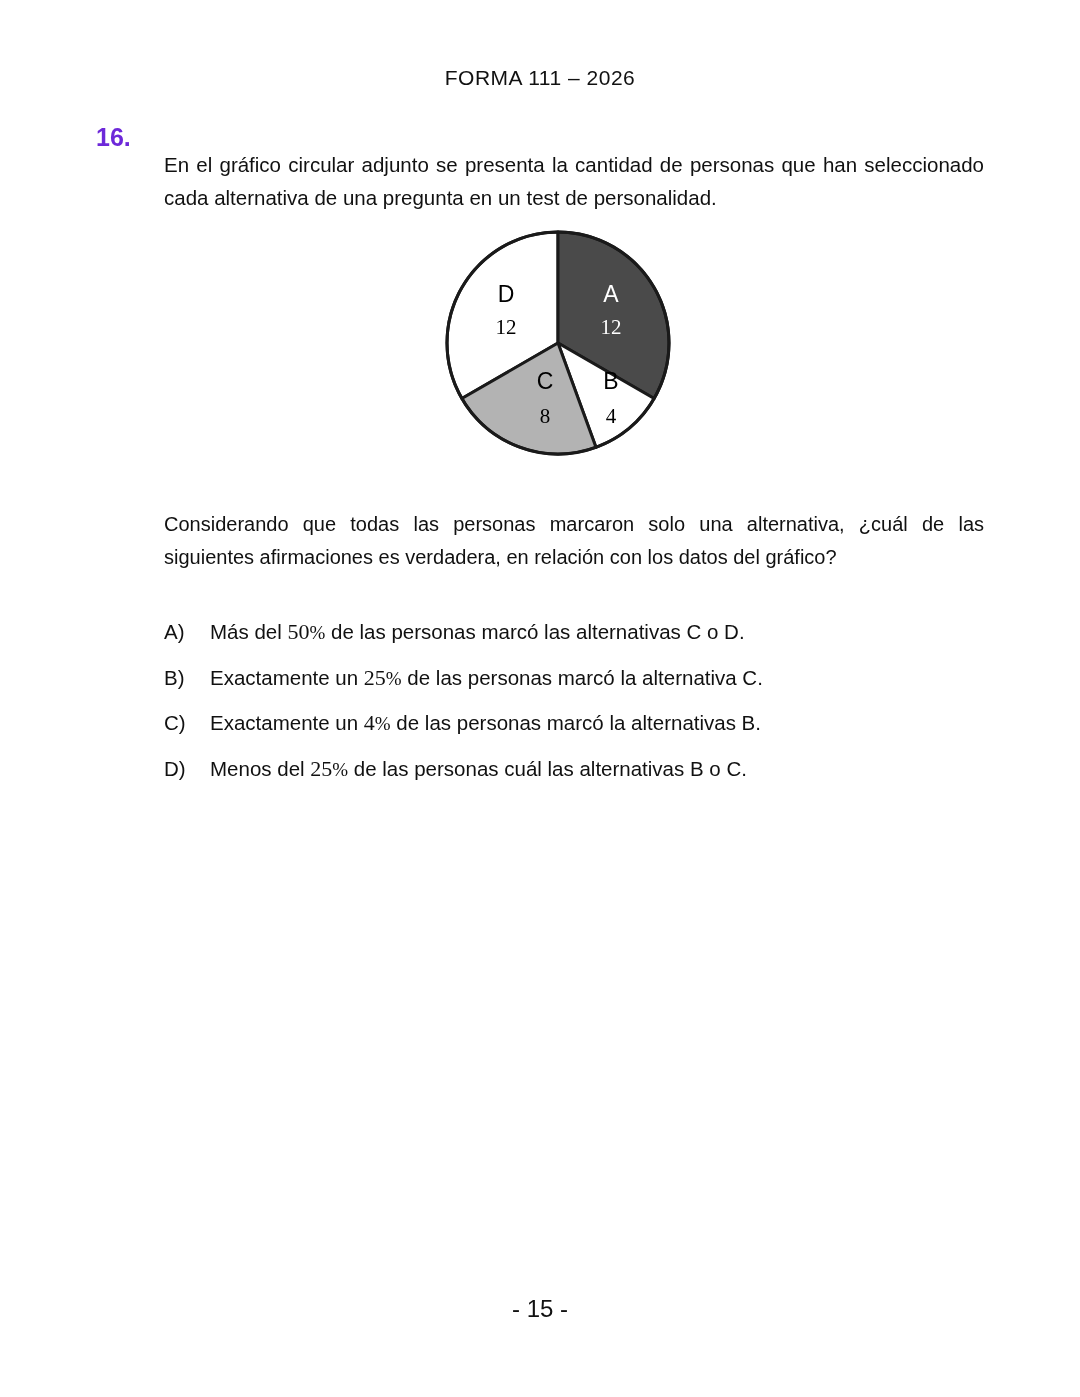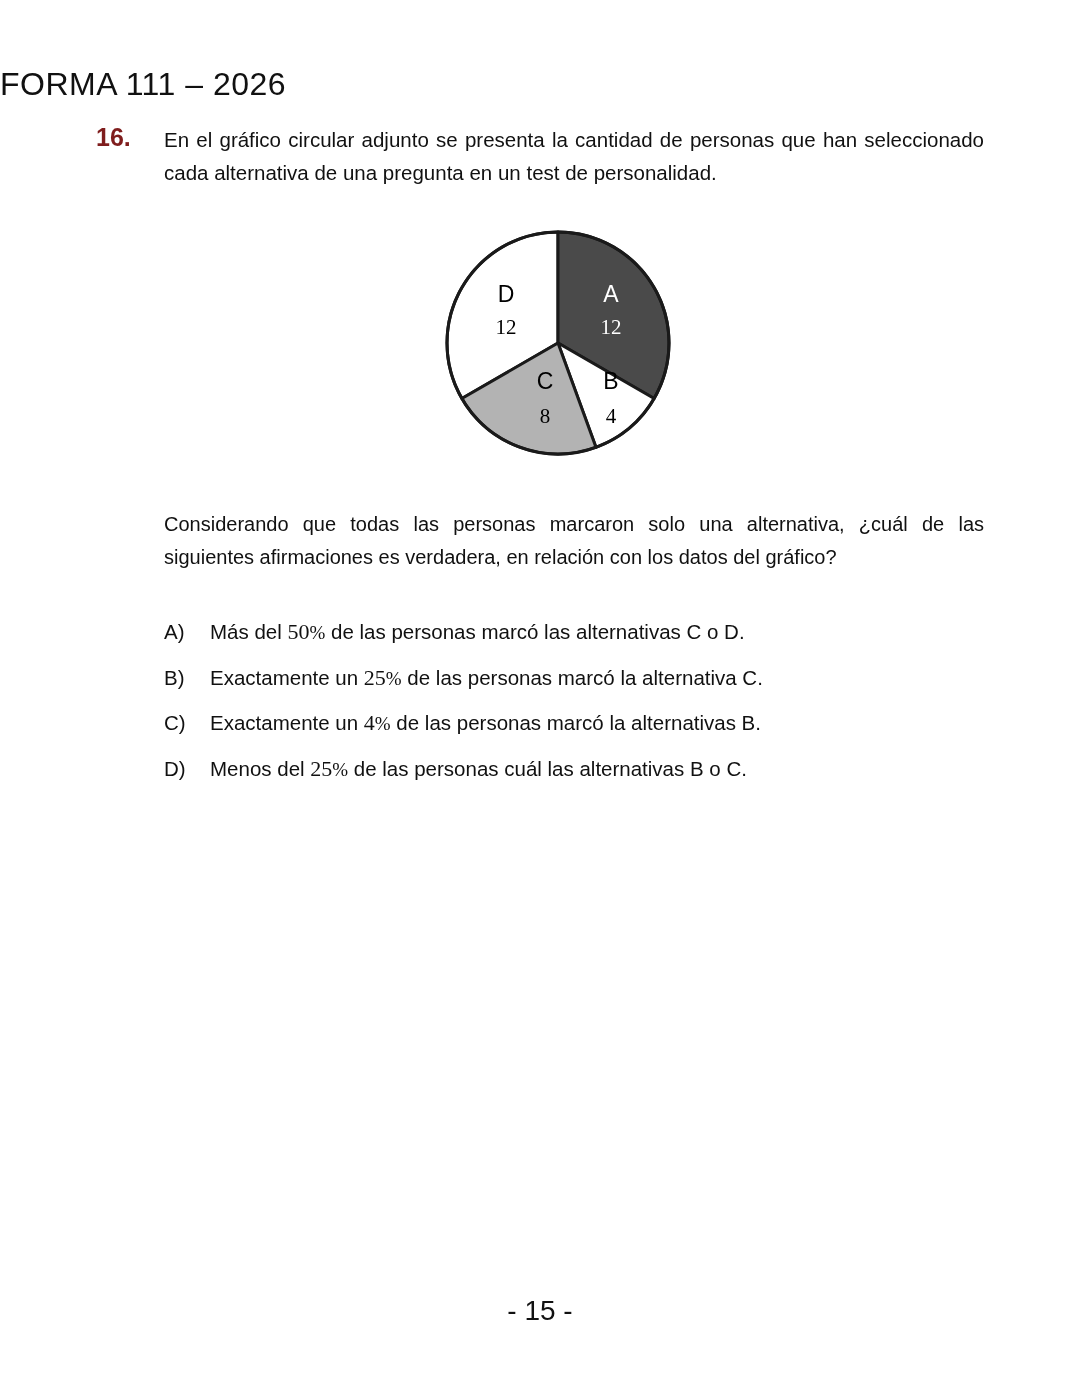--- a/index.html
+++ b/index.html
@@ -20,49 +20,50 @@
     position: absolute;
     inset: 0;
   }
 
   
   .page-header {
     position: absolute;
     top: 66px;
     left: 0;
     width: 1080px;
-    text-align: left;
-    font-size: 32px;
+    text-align: center;
+    font-size: 21px;
     letter-spacing: 0.5px;
     color: #111;
   }
 
   
   .question {
     position: absolute;
     top: 123px;
     left: 96px;
     width: 888px;
   }
   .q-number {
     position: absolute;
     left: 0;
     top: 0;
     width: 56px;
     font-size: 25px;
     font-weight: 700;
-    color: #7f1d1d;
+    color: #6d28d9;
   }
   .q-body {
     margin-left: 68px;
     font-size: 20.5px;
     line-height: 33px;
     text-align: justify;
     text-justify: inter-word;
     color: #111;
+    margin-top: 25px;
   }
 
   
   .chart-wrap {
     position: absolute;
     top: 222px;
     left: 0;
     width: 1080px;
     height: 250px;
   }
@@ -124,21 +125,21 @@
     font-size: 19px;
   }
 
   
   .page-footer {
     position: absolute;
     top: 1295px;
     left: 0;
     width: 1080px;
     text-align: center;
-    font-size: 28px;
+    font-size: 24px;
     color: #111;
   }
 </style>
 </head>
 <body>
 
 <div class="page">
 
   <div class="page-header">FORMA 111 –  2026</div>
 

